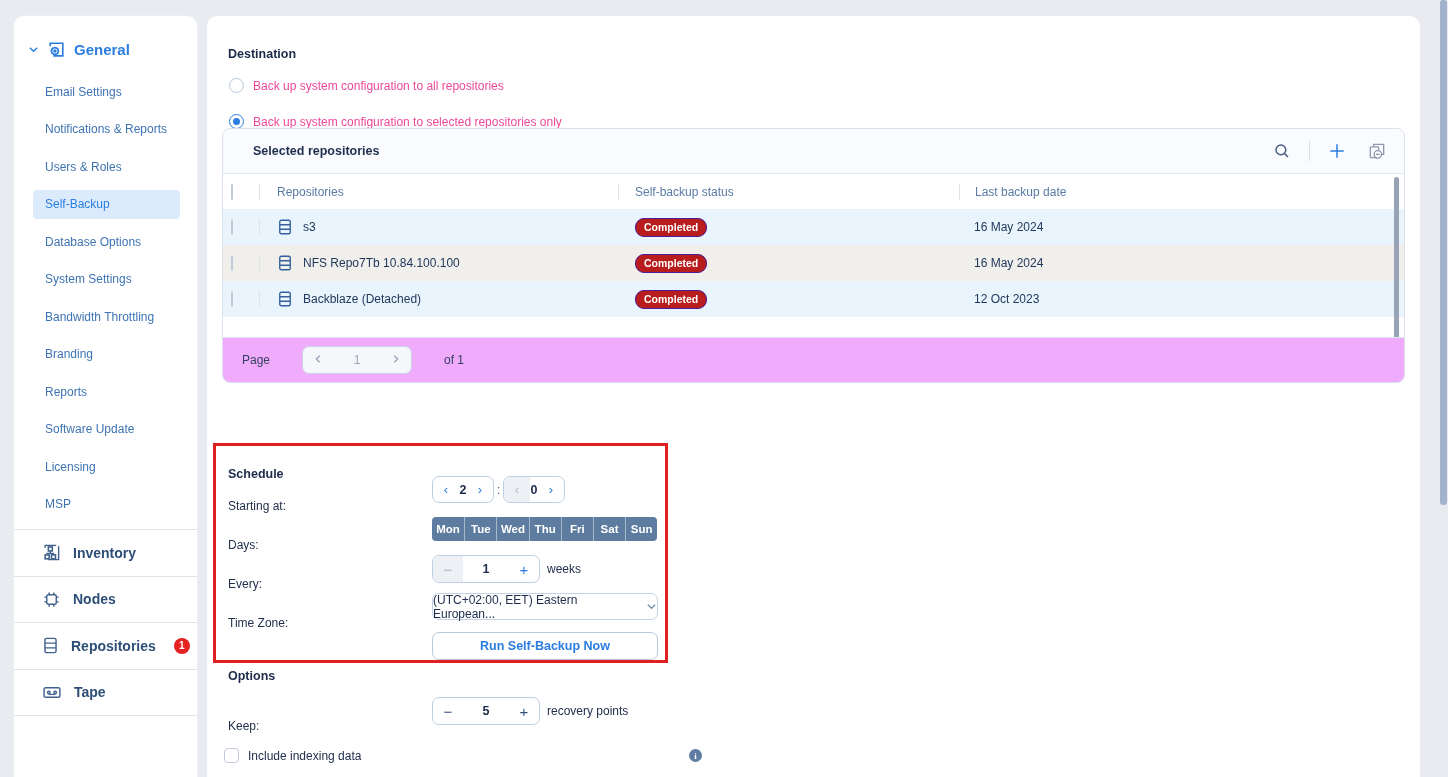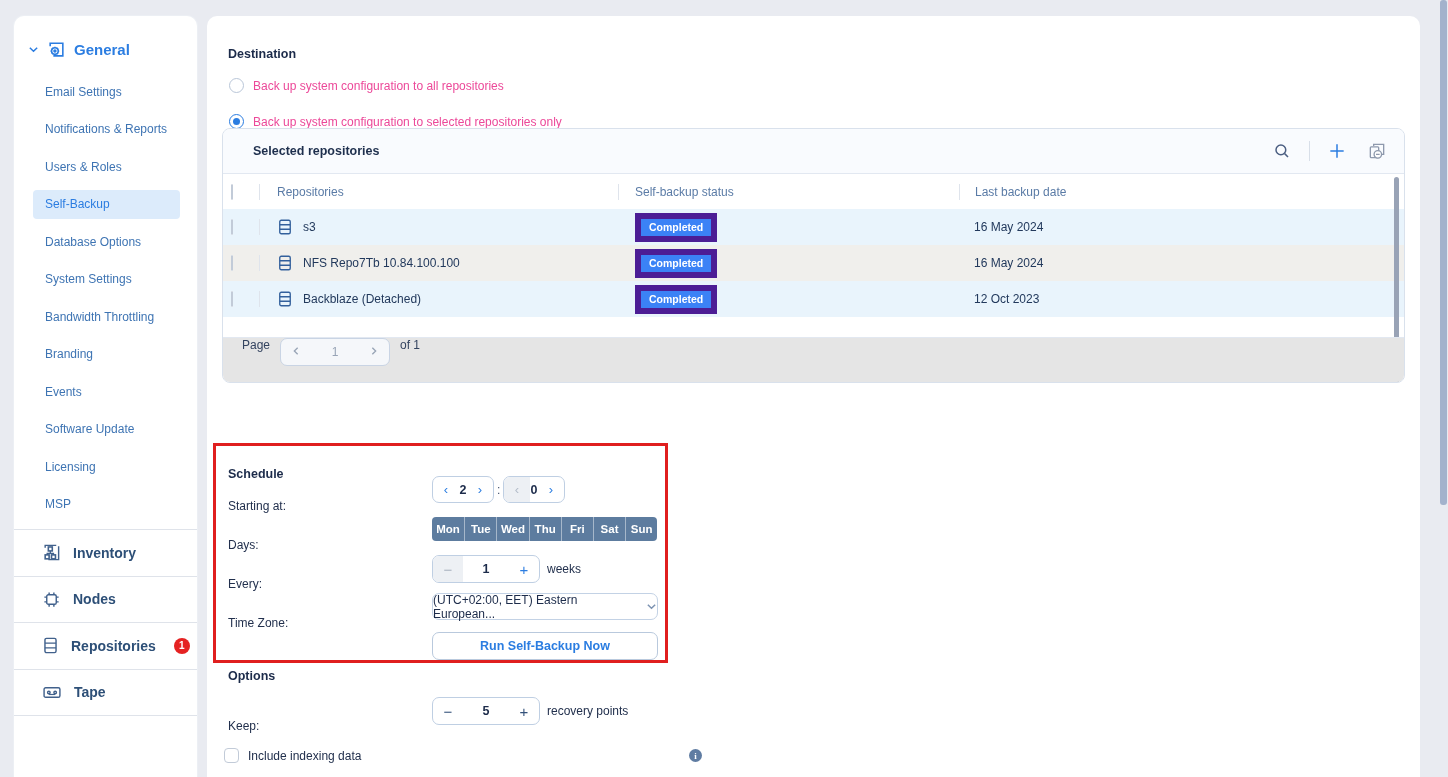--- a/index.html
+++ b/index.html
@@ -52,24 +52,24 @@
   .row-blue { background:#e9f4fc; }
   .row-gray { background:#f0efec; }
   .c-check { width:36px; padding-left:8px; flex:none; }
   .c-div { width:1px; height:16px; background:#dfe4ec; flex:none; }
   .c-name { flex:none; width:358px; padding-left:17px; display:flex; align-items:center; gap:10px; }
   .c-name-h { flex:none; width:358px; padding-left:17px; }
   .c-status { flex:none; width:340px; }
   .c-date { flex:none; width:350px; }
   .c-action { flex:1; display:flex; justify-content:flex-start; padding-left:120px; }
   .checkbox { width:15px; height:15px; border:1px solid #c2cbd8; border-radius:4px; background:#fff; cursor:pointer; }
-  .pill-green { display:inline-block; background:#3b82f6; border:6px solid #4c1d95; color:#fff;
-    font-size:10.5px; font-weight:bold; padding:2px 8px 3px; border-radius:0; }
+  .pill-green { display:inline-block; background:#b91c1c; border:1px solid #4c1d95; color:#fff;
+    font-size:10.5px; font-weight:bold; padding:2px 8px 3px; border-radius:9px; }
   .pager { position:absolute; left:0; right:0; bottom:0; height:45px; border-top:1px solid #e2e8f1;
-    display:flex; padding-left:19px; font-size:12px; color:#33435f; background:#e5e5e5; }
+    display:flex; align-items:center; padding-left:19px; font-size:12px; color:#33435f; background:#f0abfc;gap:22px; }
   .pager-ctl { margin:0 10px; width:110px; height:28px; border:1px solid #c9d4e4; border-radius:7px;
     background:#f5f7fa; display:flex; align-items:center; justify-content:space-between;
     padding:0 10px; color:#98a4b6; font-size:12px; }
   .inner-scroll { position:absolute; right:5px; top:48px; width:5px; height:255px; background:#99a3b6; border-radius:3px; }
 
   
   .f-label { position:absolute; left:21px; font-size:12px; color:#22304d; }
   .spin { position:absolute; height:27px; border:1px solid #bfcfe3; border-radius:7px; background:#fff;
     display:flex; align-items:center; overflow:hidden; font-size:12.5px; color:#1c2b4a; }
   .spin .sbtn { width:26px; text-align:center; font-size:13px; cursor:pointer; color:#2b7de1; }
@@ -149,21 +149,21 @@
     <div class="side-item">
         <span>System Settings</span>
       </div>
     <div class="side-item">
         <span>Bandwidth Throttling</span>
       </div>
     <div class="side-item">
         <span>Branding</span>
       </div>
     <div class="side-item">
-        <span>Events</span>
+        <span>Reports</span>
       </div>
     <div class="side-item">
         <span>Software Update</span>
       </div>
     <div class="side-item">
         <span>Licensing</span>
       </div>
     <div class="side-item">
         <span>MSP</span>
       </div>

